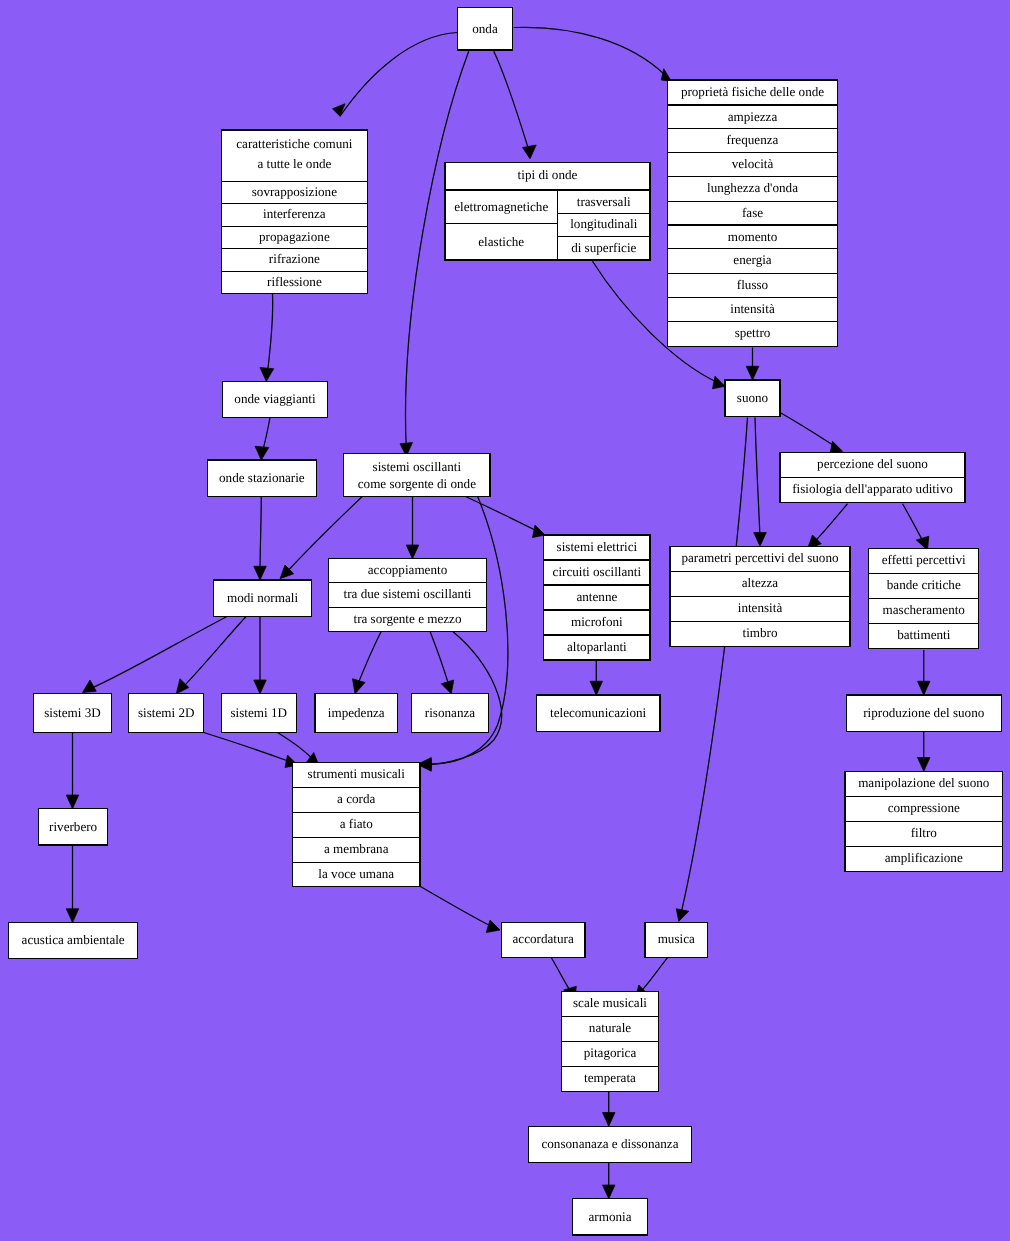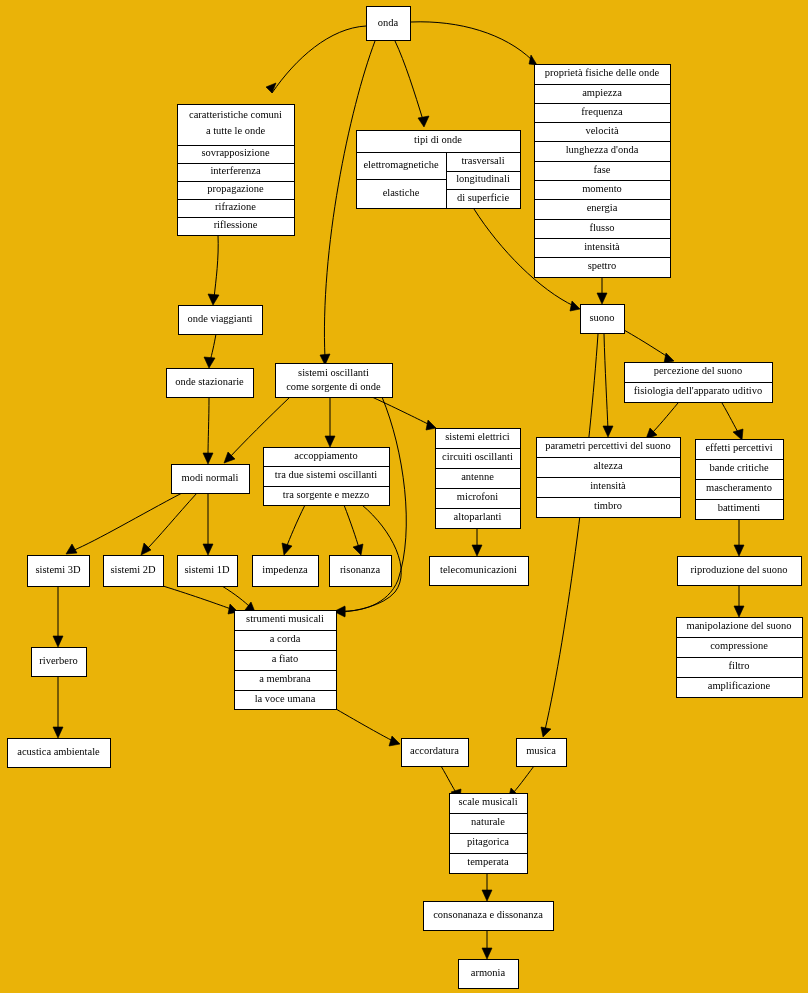--- a/index.html
+++ b/index.html
@@ -11,21 +11,21 @@
   body {
     font-family: "Liberation Serif", "DejaVu Serif", serif;
     width: 808px;
     height: 993px;
     overflow: hidden;
   }
   #diagram-root {
     position: relative;
     width: 808px;
     height: 993px;
-    background: #eab308;
+    background: #8b5cf6;
   }
   svg#graph {
     display: block;
     width: 808px;
     height: 993px;
   }
   .node-rect {
     fill: #ffffff;
     stroke: #000000;
     stroke-width: 1;

